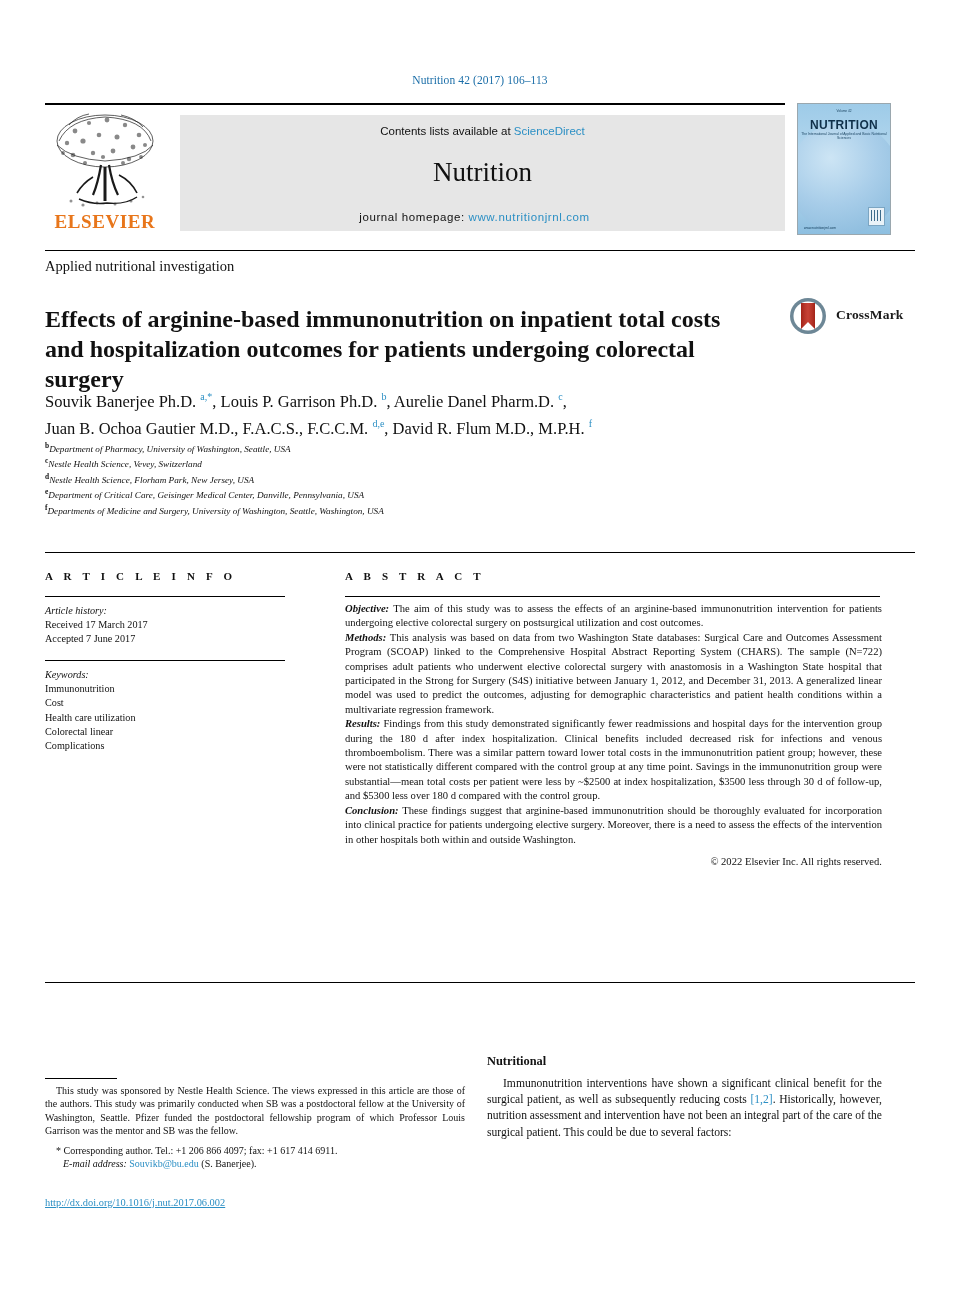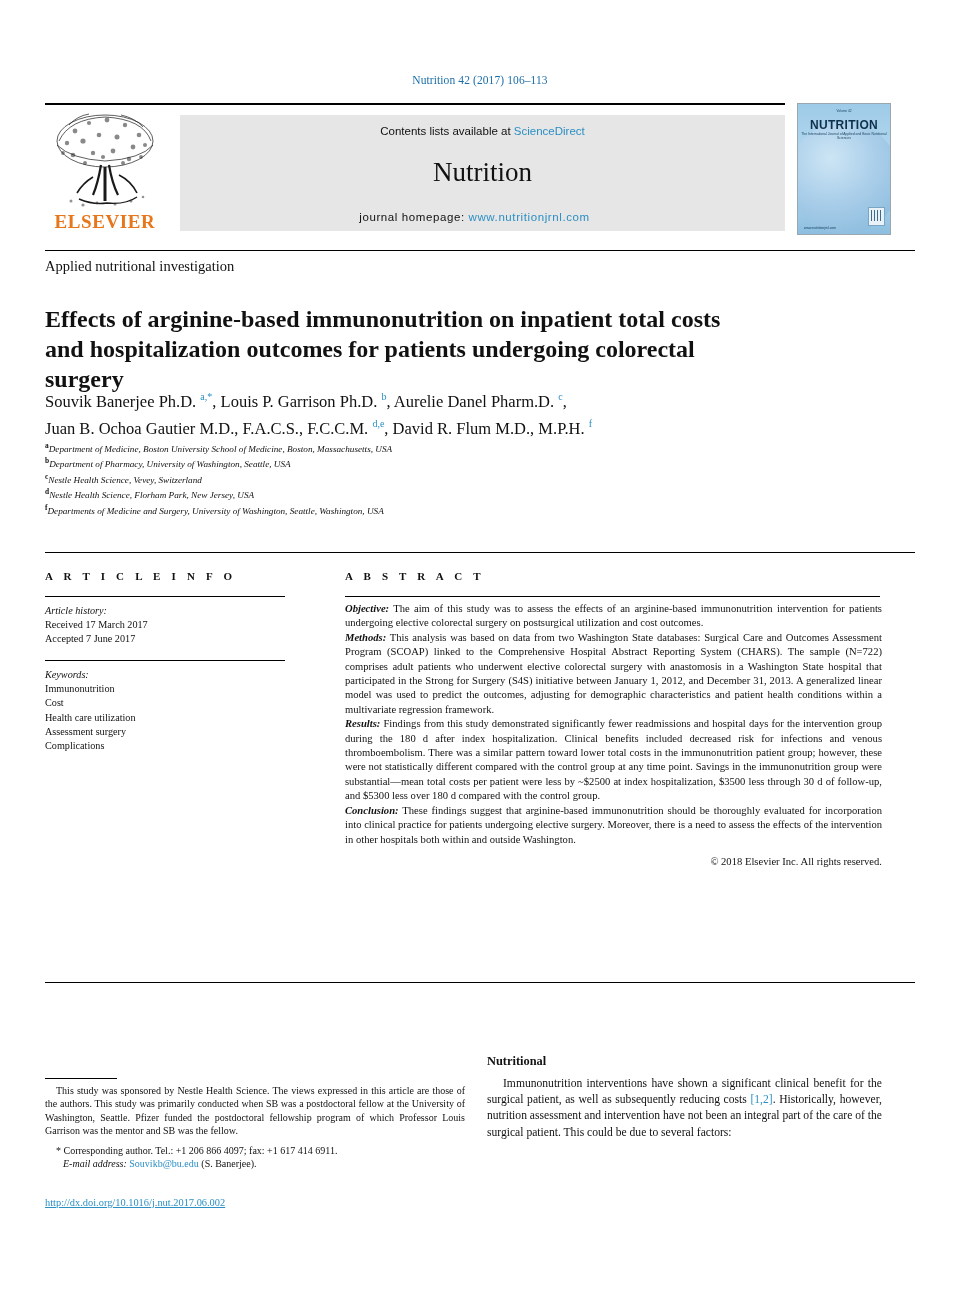--- a/index.html
+++ b/index.html
@@ -476,64 +476,80 @@
         </div>
     </div>
   </div>
 
   <div class="sep-rule" style="top:250px"></div>
 
   <div class="section-kind">Applied nutritional investigation</div>
 
   <h1 class="article-title">Effects of arginine-based immunonutrition on inpatient total costs and hospitalization outcomes for patients undergoing colorectal surgery</h1>
 
+  <div class="crossmark">
+    <svg width="44" height="42" viewBox="0 0 44 42">
+      <circle cx="20" cy="21" r="18" fill="#6d8796"></circle>
+      <circle cx="20" cy="21" r="14.5" fill="#ffffff"></circle>
+      <path d="M13 8 h14 v26 l-7 -7 l-7 7 z" fill="#c0291c"></path>
+      <path d="M13 8 h14 v26 l-7 -7 l-7 7 z" fill="url(#g)" opacity="0.45"></path>
+      <defs>
+        <linearGradient id="g" x1="0" y1="0" x2="1" y2="0">
+          <stop offset="0" stop-color="#000" stop-opacity="0.35"></stop>
+          <stop offset="0.5" stop-color="#fff" stop-opacity="0.25"></stop>
+          <stop offset="1" stop-color="#000" stop-opacity="0.35"></stop>
+        </linearGradient>
+      </defs>
+    </svg>
+    <div class="crossmark-label">CrossMark</div>
+  </div>
 
   <div class="authors">
     <div>Souvik Banerjee Ph.D. <sup>a,*</sup>, Louis P. Garrison Ph.D. <sup>b</sup>, Aurelie Danel Pharm.D. <sup>c</sup>,</div>
     <div>Juan B. Ochoa Gautier M.D., F.A.C.S., F.C.C.M. <sup>d,e</sup>, David R. Flum M.D., M.P.H. <sup>f</sup></div>
   </div>
 
   <div class="affiliations">
-    <div class="aff"><sup>a</sup><span>Department of Medicine, Boston University School of Medicine, Boston, Massachusetts, USA</span></div>
     <div class="aff"><sup>b</sup><span>Department of Pharmacy, University of Washington, Seattle, USA</span></div>
     <div class="aff"><sup>c</sup><span>Nestle Health Science, Vevey, Switzerland</span></div>
     <div class="aff"><sup>d</sup><span>Nestle Health Science, Florham Park, New Jersey, USA</span></div>
+    <div class="aff"><sup>e</sup><span>Department of Critical Care, Geisinger Medical Center, Danville, Pennsylvania, USA</span></div>
     <div class="aff"><sup>f</sup><span>Departments of Medicine and Surgery, University of Washington, Seattle, Washington, USA</span></div>
   </div>
 
   <div class="sep-rule" style="top:552px"></div>
 
   <div class="colhead info-head">A R T I C L E  I N F O</div>
   <div class="thinrule info-rule"></div>
 
   <div class="info-history">
     <div class="lbl">Article history:</div>
     <div>Received 17 March 2017</div>
     <div>Accepted 7 June 2017</div>
   </div>
 
   <div class="thinrule kw-rule"></div>
   <div class="keywords">
     <div class="lbl">Keywords:</div>
     <div>Immunonutrition</div>
     <div>Cost</div>
     <div>Health care utilization</div>
-    <div>Assessment surgery</div>
+    <div>Colorectal linear</div>
     <div>Complications</div>
   </div>
 
   <div class="colhead abs-head">A B S T R A C T</div>
   <div class="thinrule abs-rule"></div>
 
   <div class="abstract">
     <p><span class="seclabel">Objective:</span><span> The aim of this study was to assess the effects of an arginine-based immunonutrition intervention for patients undergoing elective colorectal surgery on postsurgical utilization and cost outcomes.</span></p>
     <p><span class="seclabel">Methods:</span><span> This analysis was based on data from two Washington State databases: Surgical Care and Outcomes Assessment Program (SCOAP) linked to the Comprehensive Hospital Abstract Reporting System (CHARS). The sample (N=722) comprises adult patients who underwent elective colorectal surgery with anastomosis in a Washington State hospital that participated in the Strong for Surgery (S4S) initiative between January 1, 2012, and December 31, 2013. A generalized linear model was used to predict the outcomes, adjusting for demographic characteristics and patient health conditions within a multivariate regression framework.</span></p>
     <p><span class="seclabel">Results:</span><span> Findings from this study demonstrated significantly fewer readmissions and hospital days for the intervention group during the 180 d after index hospitalization. Clinical benefits included decreased risk for infections and venous thromboembolism. There was a similar pattern toward lower total costs in the immunonutrition patient group; however, these were not statistically different compared with the control group at any time point. Savings in the immunonutrition group were substantial—mean total costs per patient were less by ~$2500 at index hospitalization, $3500 less through 30 d of follow-up, and $5300 less over 180 d compared with the control group.</span></p>
     <p><span class="seclabel">Conclusion:</span><span> These findings suggest that arginine-based immunonutrition should be thoroughly evaluated for incorporation into clinical practice for patients undergoing elective surgery. Moreover, there is a need to assess the effects of the intervention in other hospitals both within and outside Washington.</span></p>
-    <div class="copyright">© 2018 Elsevier Inc. All rights reserved.</div>
+    <div class="copyright">© 2022 Elsevier Inc. All rights reserved.</div>
   </div>
 
   <div class="sep-rule bottom-rule"></div>
 
   <div class="foot-rule"></div>
   <div class="footnotes">
     <p class="fn-fund">This study was sponsored by Nestle Health Science. The views expressed in this article are those of the authors. This study was primarily conducted when SB was a postdoctoral fellow at the University of Washington, Seattle. Pfizer funded the postdoctoral fellowship program of which Professor Louis Garrison was the mentor and SB was the fellow.</p>
     <p class="fn-corr">* Corresponding author. Tel.: +1 206 866 4097; fax: +1 617 414 6911.</p>
     <p class="fn-email"><span class="lbl">E-mail address:</span> <a href="#">Souvikb@bu.edu</a><span> (S. Banerjee).</span></p>
   </div>

